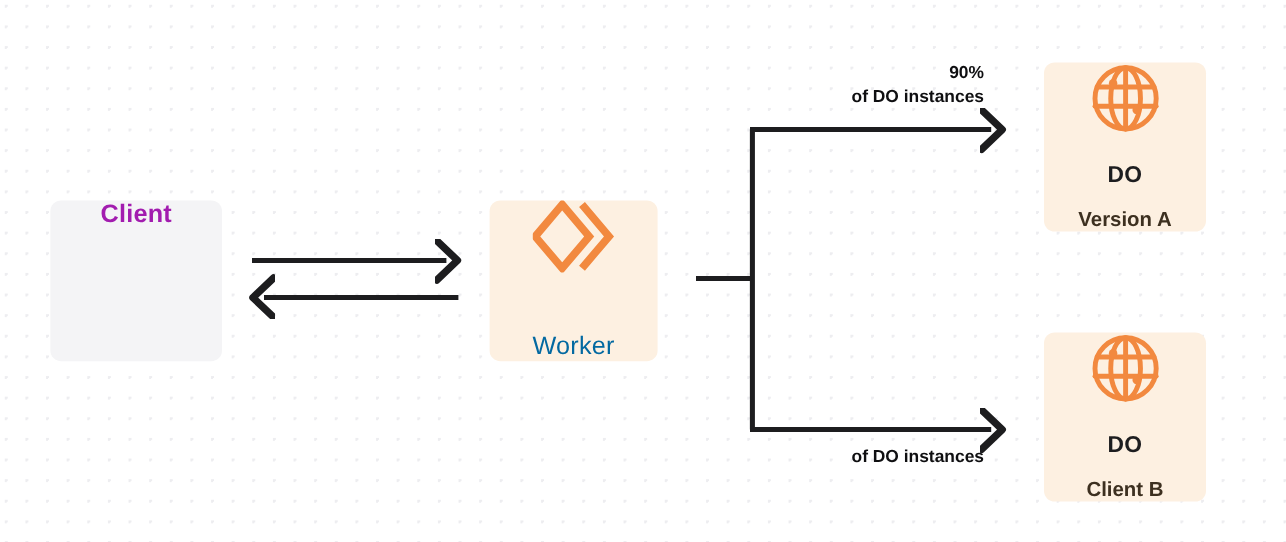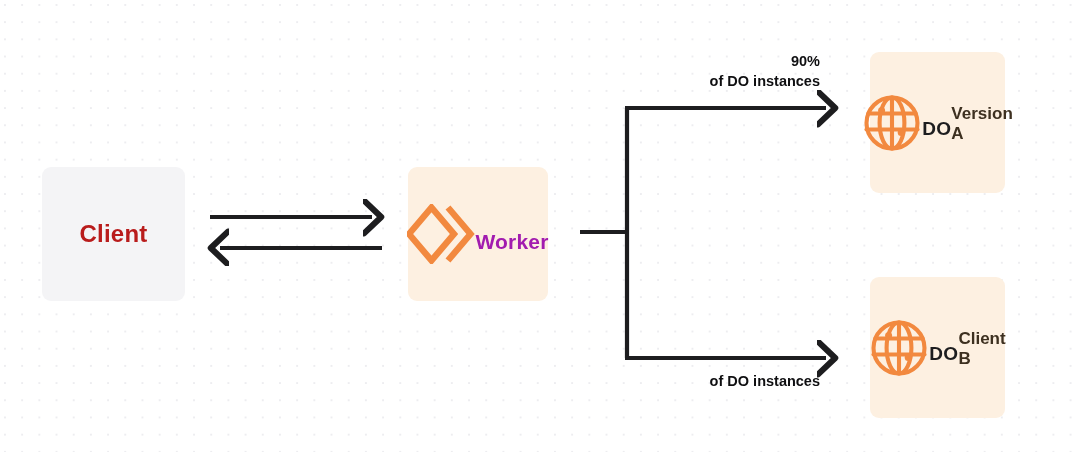--- a/index.html
+++ b/index.html
@@ -20,55 +20,55 @@
     height: 452px;
     background-color: #ffffff;
     background-image: radial-gradient(circle at 1px 1px, #ededf0 1.3px, transparent 1.4px);
     background-size: 17.2px 17.2px;
     background-position: 4px 4px;
   }
 
   .node {
     position: absolute;
     display: flex;
-    flex-direction: row;
+    flex-direction: column;
     align-items: center;
-    justify-content: center;
+    justify-content: space-between;
     box-sizing: border-box;
   }
 
   
   #client-node {
     left: 42px;
     top: 167px;
     width: 143px;
     height: 134px;
     background: #f4f4f6;
     border-radius: 9px;
   }
   #client-node .node-title {
-    font-size: 24px;
-    font-weight: bold;
-    color: #b91c1c;
+    font-size: 21px;
+    font-weight: bold;
+    color: #a21caf;
     letter-spacing: 0.2px;
   }
 
   
   #worker-node {
     left: 408px;
     top: 167px;
     width: 140px;
     height: 134px;
     background: #fdf0e1;
     border-radius: 9px;
   }
   #worker-node .node-title {
     font-size: 21px;
-    font-weight: bold;
-    color: #a21caf;
+    font-weight: normal;
+    color: #0369a1;
     letter-spacing: 0.2px;
     margin-top: 16px;
   }
 
   
   .do-node {
     left: 870px;
     width: 135px;
     height: 141px;
     background: #fdf0e1;

